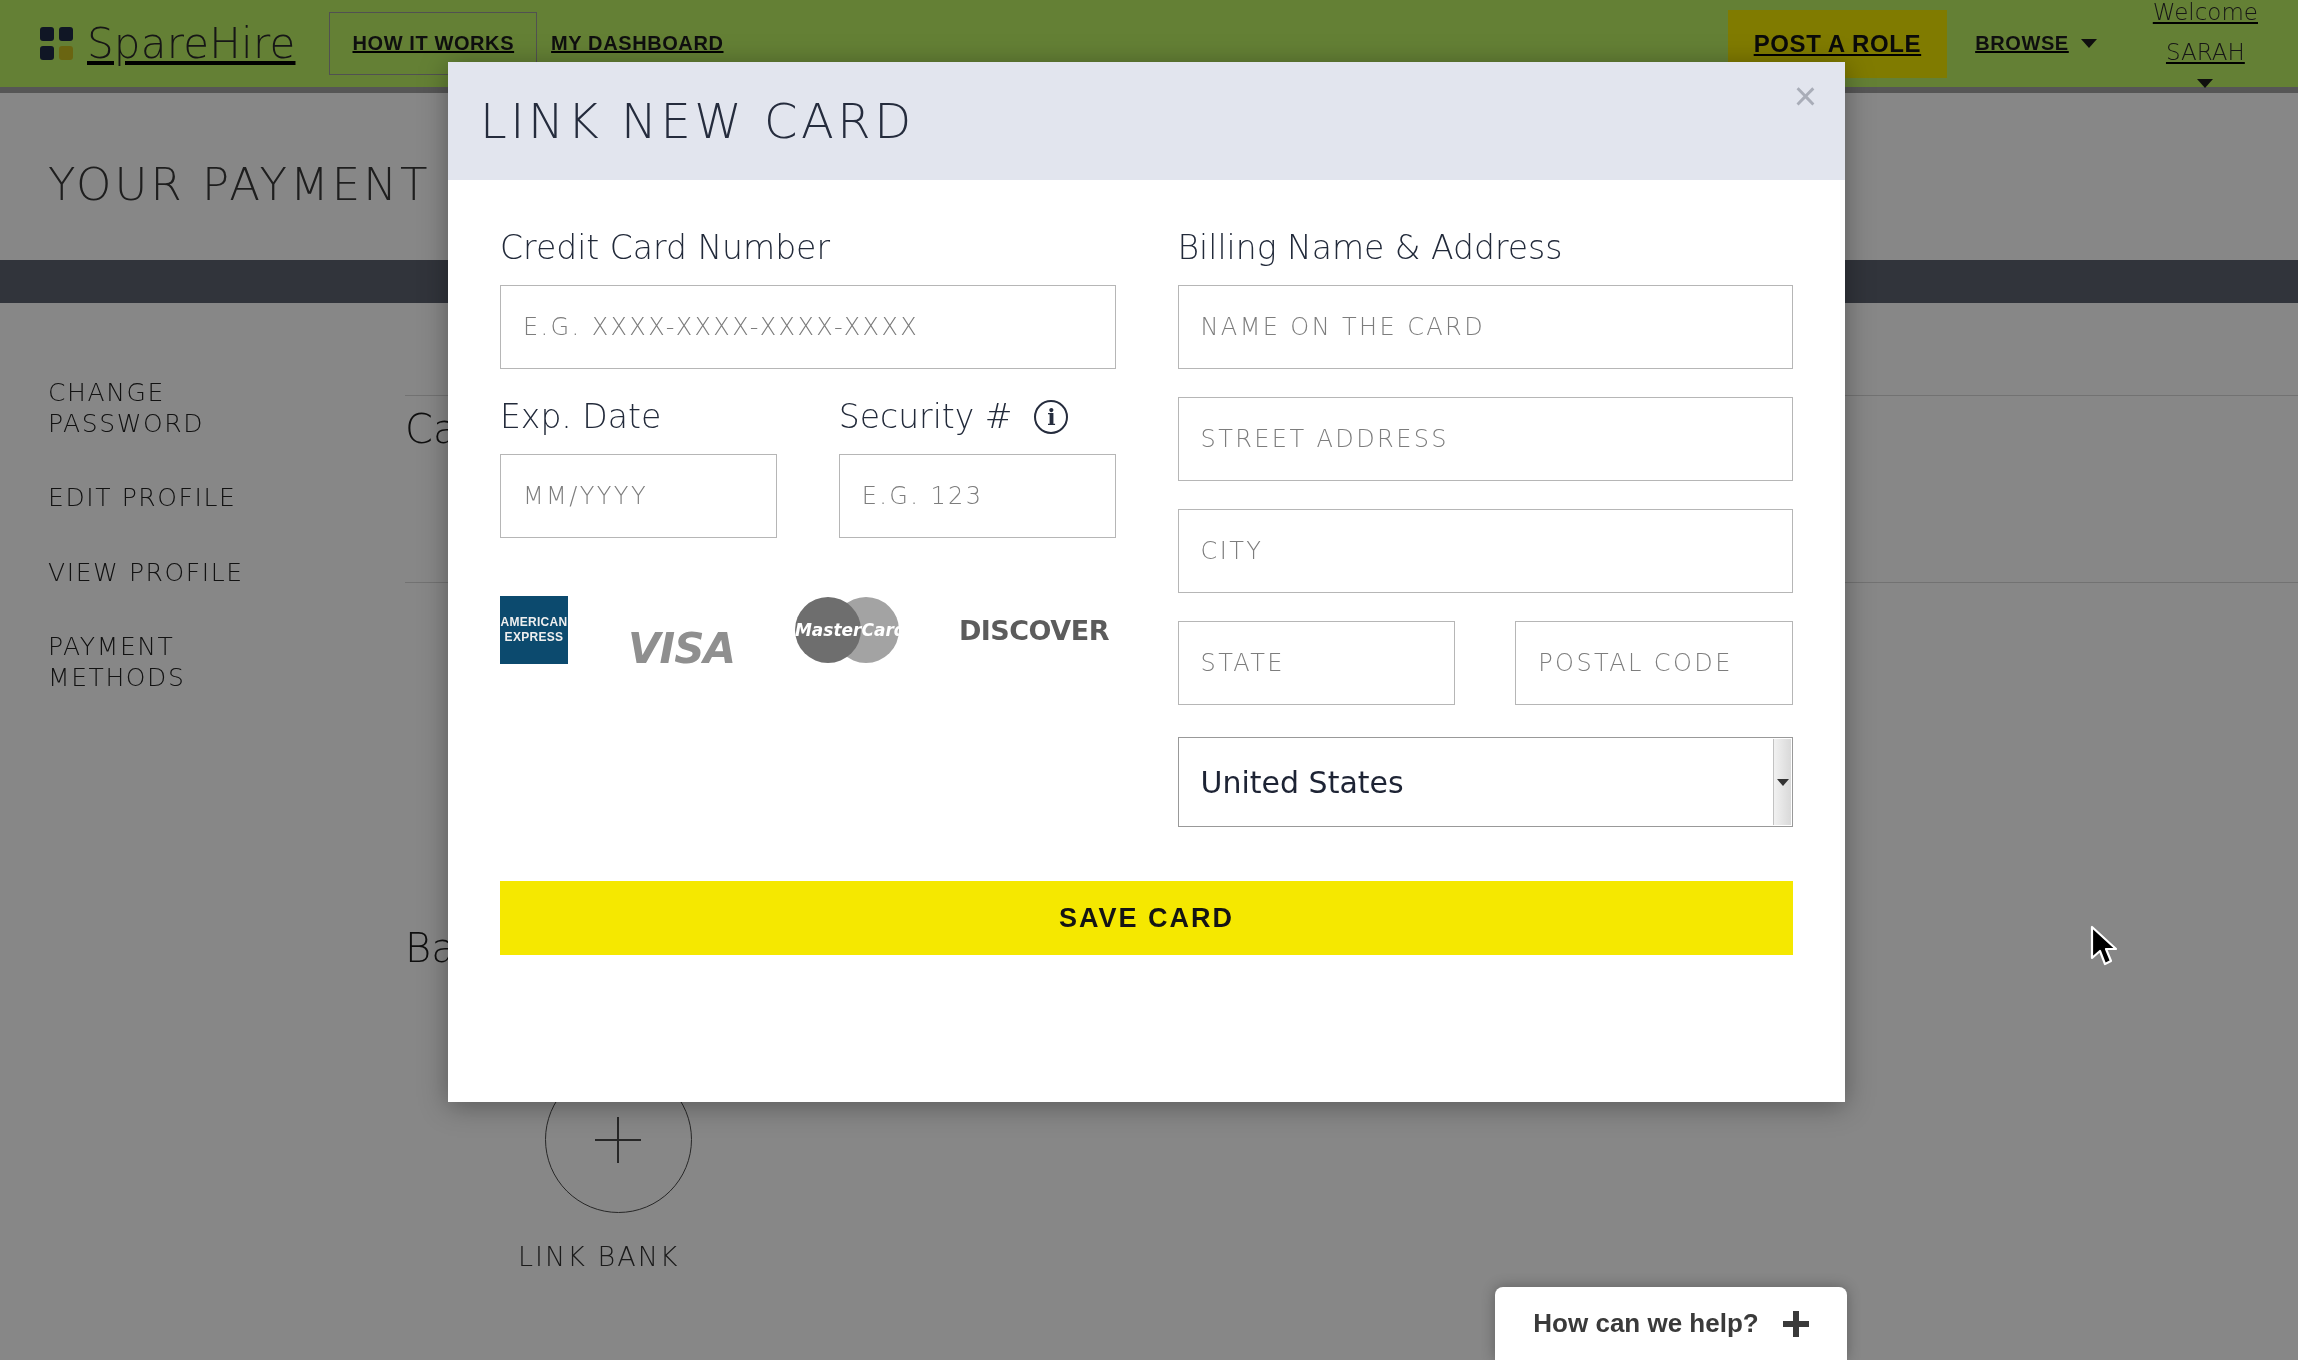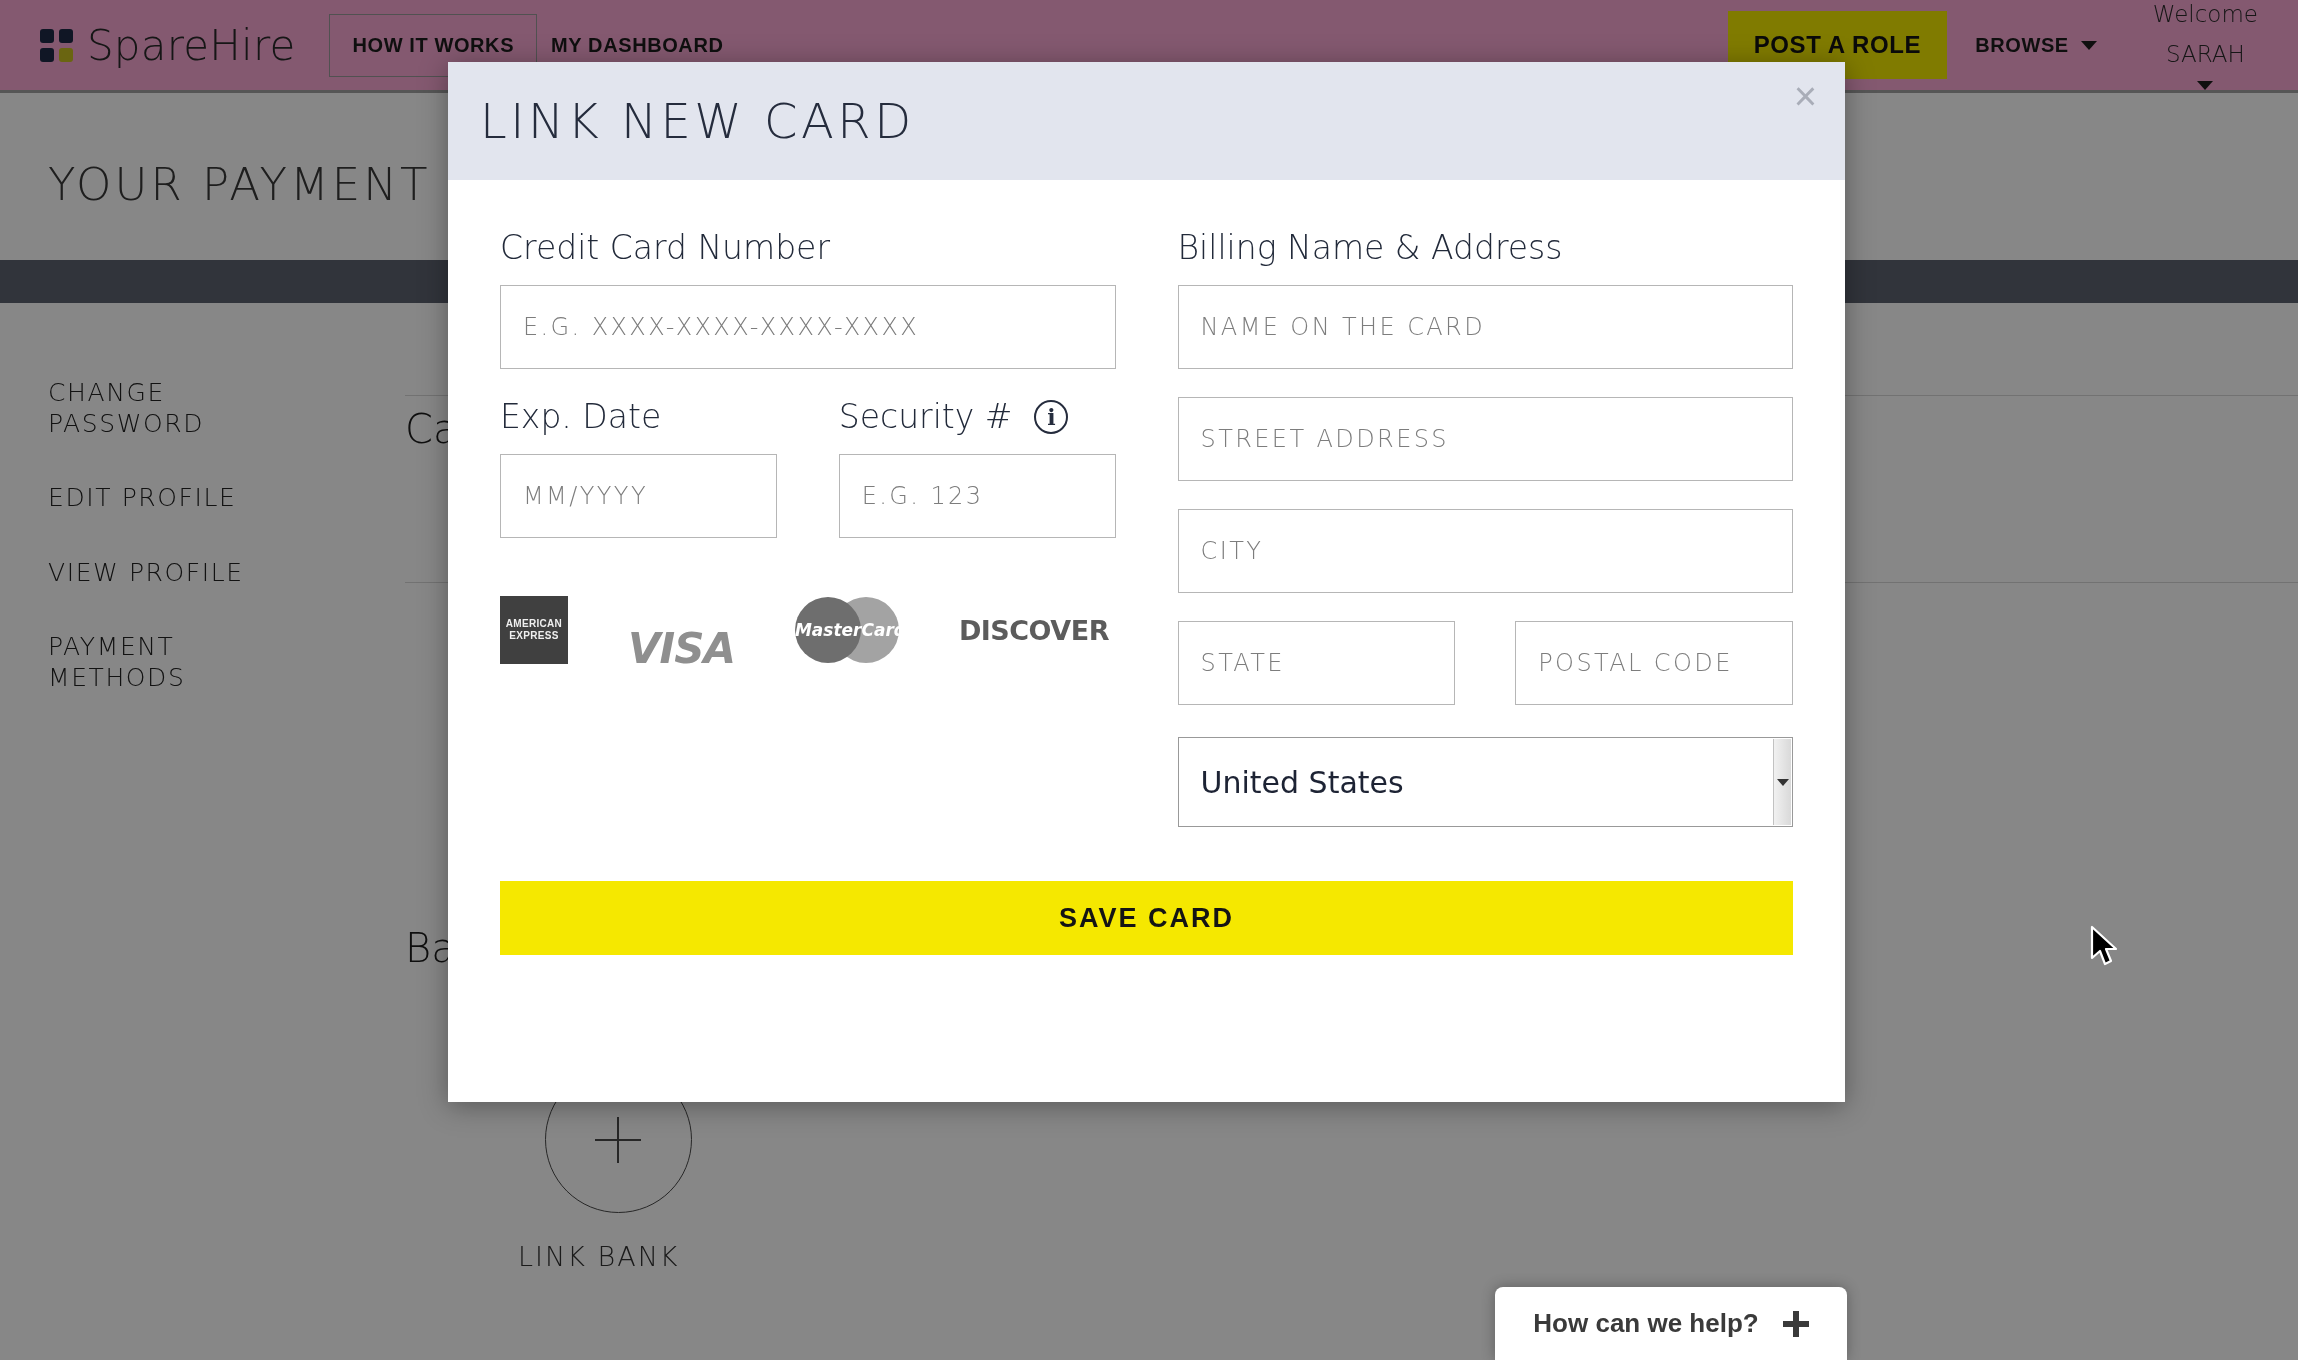--- a/index.html
+++ b/index.html
@@ -18,23 +18,23 @@
   .dim-overlay {
     position: absolute; inset: 0;
     background: rgba(0,0,0,0.47);
     z-index: 50;
   }
 
   
   .topnav {
     position: absolute; top: 0; left: 0; right: 0;
     height: 93px;
-    background: #f9a8d4;
-    border-bottom: 3px solid #a3a3a3;
-    display: flex; align-items: center;
+    background: #bef264;
+    border-bottom: 6px solid #a3a3a3;
+    display: flex; align-items: center; text-decoration: underline;
   }
   .brand {
     display: flex; align-items: center; gap: 14px;
     margin-left: 40px;
   }
   .logo-grid {
     width: 33px; height: 33px;
     display: grid;
     grid-template-columns: 14px 14px;
     grid-template-rows: 14px 14px;
@@ -226,23 +226,23 @@
   }
   .row-half { display: flex; gap: 60px; }
   .half { flex: 1; }
 
   
   .card-logos {
     display: flex; align-items: center; gap: 60px;
     margin-top: 24px; height: 80px;
   }
   .amex-box {
-    width: 68px; height: 68px; background: #404040;
+    width: 68px; height: 68px; background: #0c4a6e;
     display: flex; flex-direction: column; align-items: center; justify-content: center;
-    color: #efefef; font-size: 10px; font-weight: bold; line-height: 1.25;
+    color: #efefef; font-size: 12px; font-weight: bold; line-height: 1.25;
     letter-spacing: .3px;
   }
   .visa {
     font-size: 42px; font-weight: bold; font-style: italic;
     color: #8f8f8f; letter-spacing: -1px;
     font-family: "DejaVu Sans", sans-serif;
     margin-top: 36px;
   }
   .mc-wrap { position: relative; width: 104px; height: 66px; }
   .mc-c { position: absolute; top: 0; width: 66px; height: 66px; border-radius: 50%; }

